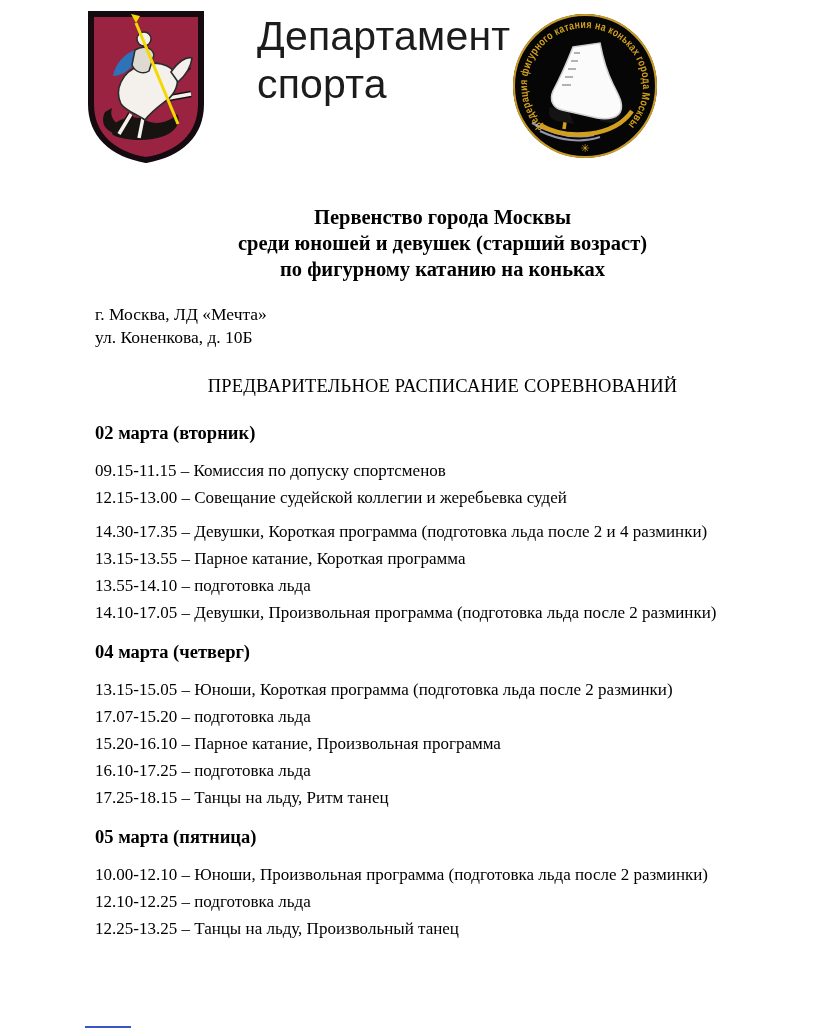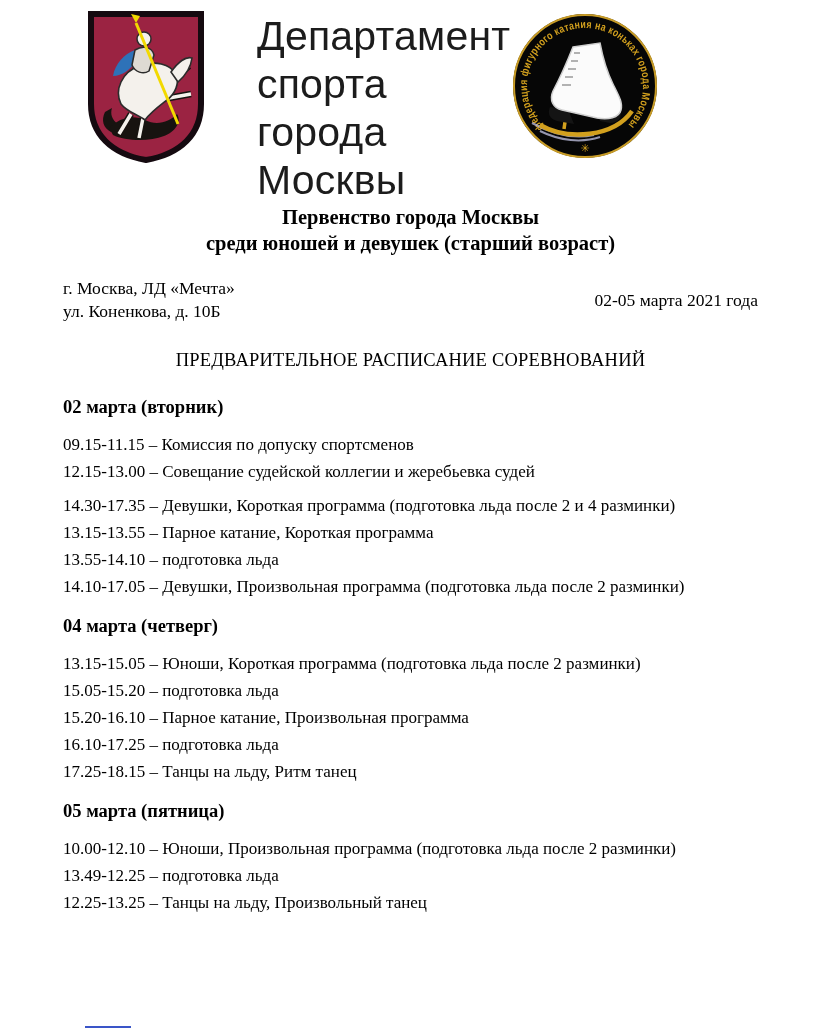--- a/index.html
+++ b/index.html
@@ -14,21 +14,21 @@
   .hdr{display:flex;align-items:flex-start;padding:8px 42px 0 85px;height:166px;box-sizing:border-box;}
   .coat{flex:0 0 auto;}
   .org{
     flex:1 1 auto;margin-left:50px;padding-top:4px;
     font-family:"Liberation Sans","DejaVu Sans",sans-serif;
     font-size:41px;line-height:48px;color:#1c1c1c;letter-spacing:0.2px;
   }
   .fed{flex:0 0 auto;margin-top:2px;}
 
   
-  .content{margin-left:63px;width:695px;}
+  .content{margin-left:95px;width:695px;}
 
   .title{margin:38px 0 0 0;text-align:center;font-weight:bold;font-size:20.5px;line-height:26px;}
   .venue{display:flex;justify-content:space-between;align-items:center;margin-top:21px;font-size:17.5px;line-height:23px;}
   .venue-left div{white-space:nowrap;}
   .venue-dates{white-space:nowrap;}
 
   .sched-heading{margin:27px 0 0 0;text-align:center;font-weight:normal;font-size:18.5px;letter-spacing:0.2px;}
 
   .days{margin-top:16px;}
   .day-section{margin:0;}
@@ -65,21 +65,20 @@
         <circle cx="59" cy="31" r="7" fill="#f4f1ec" stroke="#2b2b2b" stroke-width="1.5"></circle>
 
         <line x1="51" y1="15" x2="93" y2="116" stroke="#f2d900" stroke-width="3"></line>
         <path d="M51,15 l-5,-9 l9,2 z" fill="#f2d900"></path>
       </svg>
     </div>
 
     <div class="org">
       <div>Департамент</div>
       <div>спорта</div>
-      <div>города Москвы</div>
     </div>
 
     <div class="fed">
       <svg width="150" height="152" viewBox="0 0 150 150">
         <defs>
           <path id="ringPath" d="M34,116 A58,58 0 1 1 116,116"></path>
         </defs>
         <circle cx="75" cy="75" r="72" fill="#060606"></circle>
         <circle cx="75" cy="75" r="71" fill="none" stroke="#c79b26" stroke-width="2"></circle>
         <text font-family="Liberation Sans, DejaVu Sans, sans-serif" font-size="11" font-weight="bold" fill="#d2a01e" letter-spacing="0.4">
@@ -99,56 +98,56 @@
         <path d="M64,42 L70,42 M61,50 L68,50 M58,58 L66,58 M55,66 L63,66 M52,74 L61,74" stroke="#9a9a9a" stroke-width="1.6"></path>
       </svg>
     </div>
   </header>
 
   <div class="content">
 
     <h1 class="title">
       <div>Первенство города Москвы</div>
       <div>среди юношей и девушек (старший возраст)</div>
+      <div>по фигурному катанию на коньках</div>
     </h1>
 
     <section class="venue">
       <div class="venue-left">
         <div>г. Москва, ЛД «Мечта»</div>
         <div>ул. Коненкова, д. 10Б</div>
       </div>
-      <div class="venue-dates">02-05 марта 2021 года</div>
     </section>
 
     <h2 class="sched-heading">ПРЕДВАРИТЕЛЬНОЕ РАСПИСАНИЕ СОРЕВНОВАНИЙ</h2>
 
     <div class="days" id="days">
         <section class="day-section">
           <h3 class="day-title">02 марта (вторник)</h3>
           <div class="schedule-row"><span>09.15-11.15</span><span> – </span><span>Комиссия по допуску спортсменов</span></div>
           <div class="schedule-row"><span>12.15-13.00</span><span> – </span><span>Совещание судейской коллегии и жеребьевка судей</span></div>
           <div class="schedule-row gap-before"><span>14.30-17.35</span><span> – </span><span>Девушки, Короткая программа (подготовка льда после 2 и 4 разминки)</span></div>
         </section>
         <section class="day-section">
           <div class="schedule-row"><span>13.15-13.55</span><span> – </span><span>Парное катание, Короткая программа</span></div>
           <div class="schedule-row"><span>13.55-14.10</span><span> – </span><span>подготовка льда</span></div>
           <div class="schedule-row"><span>14.10-17.05</span><span> – </span><span>Девушки, Произвольная программа (подготовка льда после 2 разминки)</span></div>
         </section>
         <section class="day-section">
           <h3 class="day-title">04 марта (четверг)</h3>
           <div class="schedule-row"><span>13.15-15.05</span><span> – </span><span>Юноши, Короткая программа (подготовка льда после 2 разминки)</span></div>
-          <div class="schedule-row"><span>15.05-15.20</span><span> – </span><span>подготовка льда</span></div>
+          <div class="schedule-row"><span>17.07-15.20</span><span> – </span><span>подготовка льда</span></div>
           <div class="schedule-row"><span>15.20-16.10</span><span> – </span><span>Парное катание, Произвольная программа</span></div>
           <div class="schedule-row"><span>16.10-17.25</span><span> – </span><span>подготовка льда</span></div>
           <div class="schedule-row"><span>17.25-18.15</span><span> – </span><span>Танцы на льду, Ритм танец</span></div>
         </section>
         <section class="day-section">
           <h3 class="day-title">05 марта (пятница)</h3>
           <div class="schedule-row"><span>10.00-12.10</span><span> – </span><span>Юноши, Произвольная программа (подготовка льда после 2 разминки)</span></div>
-          <div class="schedule-row"><span>13.49-12.25</span><span> – </span><span>подготовка льда</span></div>
+          <div class="schedule-row"><span>12.10-12.25</span><span> – </span><span>подготовка льда</span></div>
           <div class="schedule-row"><span>12.25-13.25</span><span> – </span><span>Танцы на льду, Произвольный танец</span></div>
         </section>
       </div>
 
   </div>
 
   <div class="blue-cutoff"></div>
 </div>
 
 </body></html>

